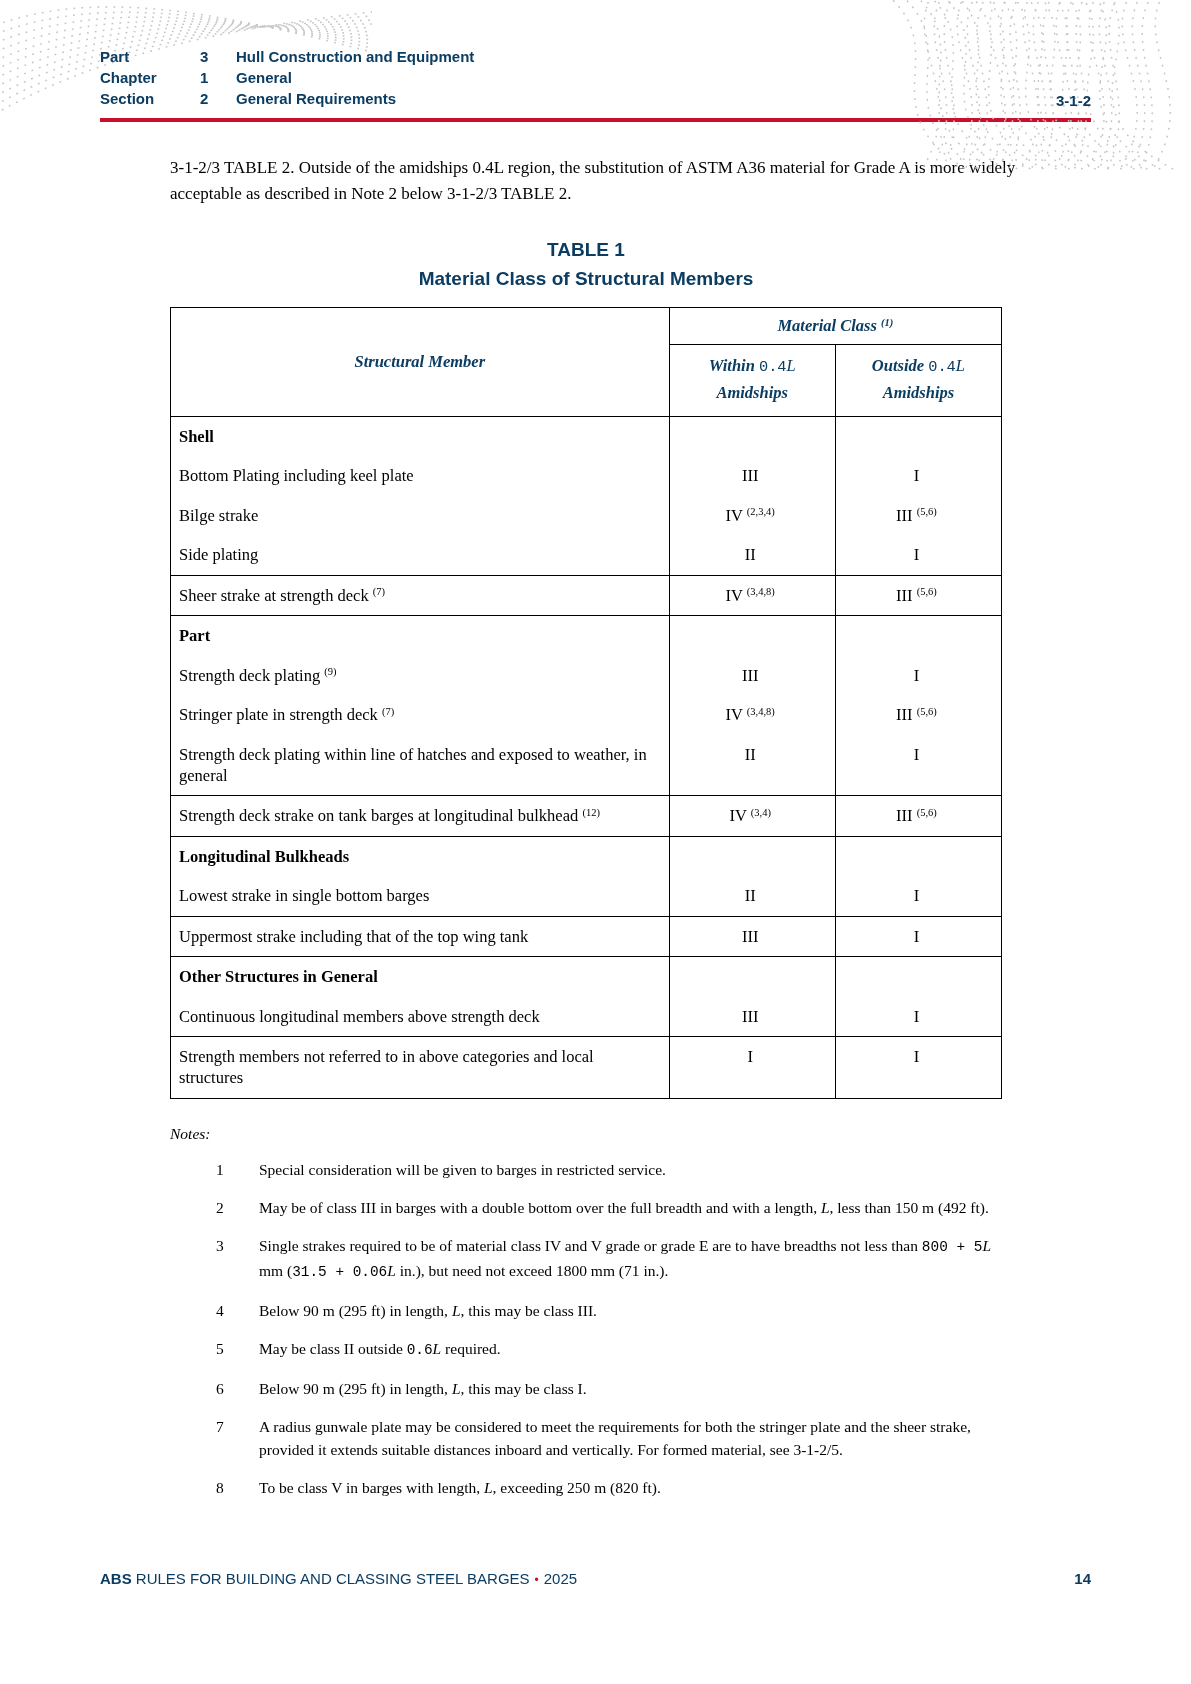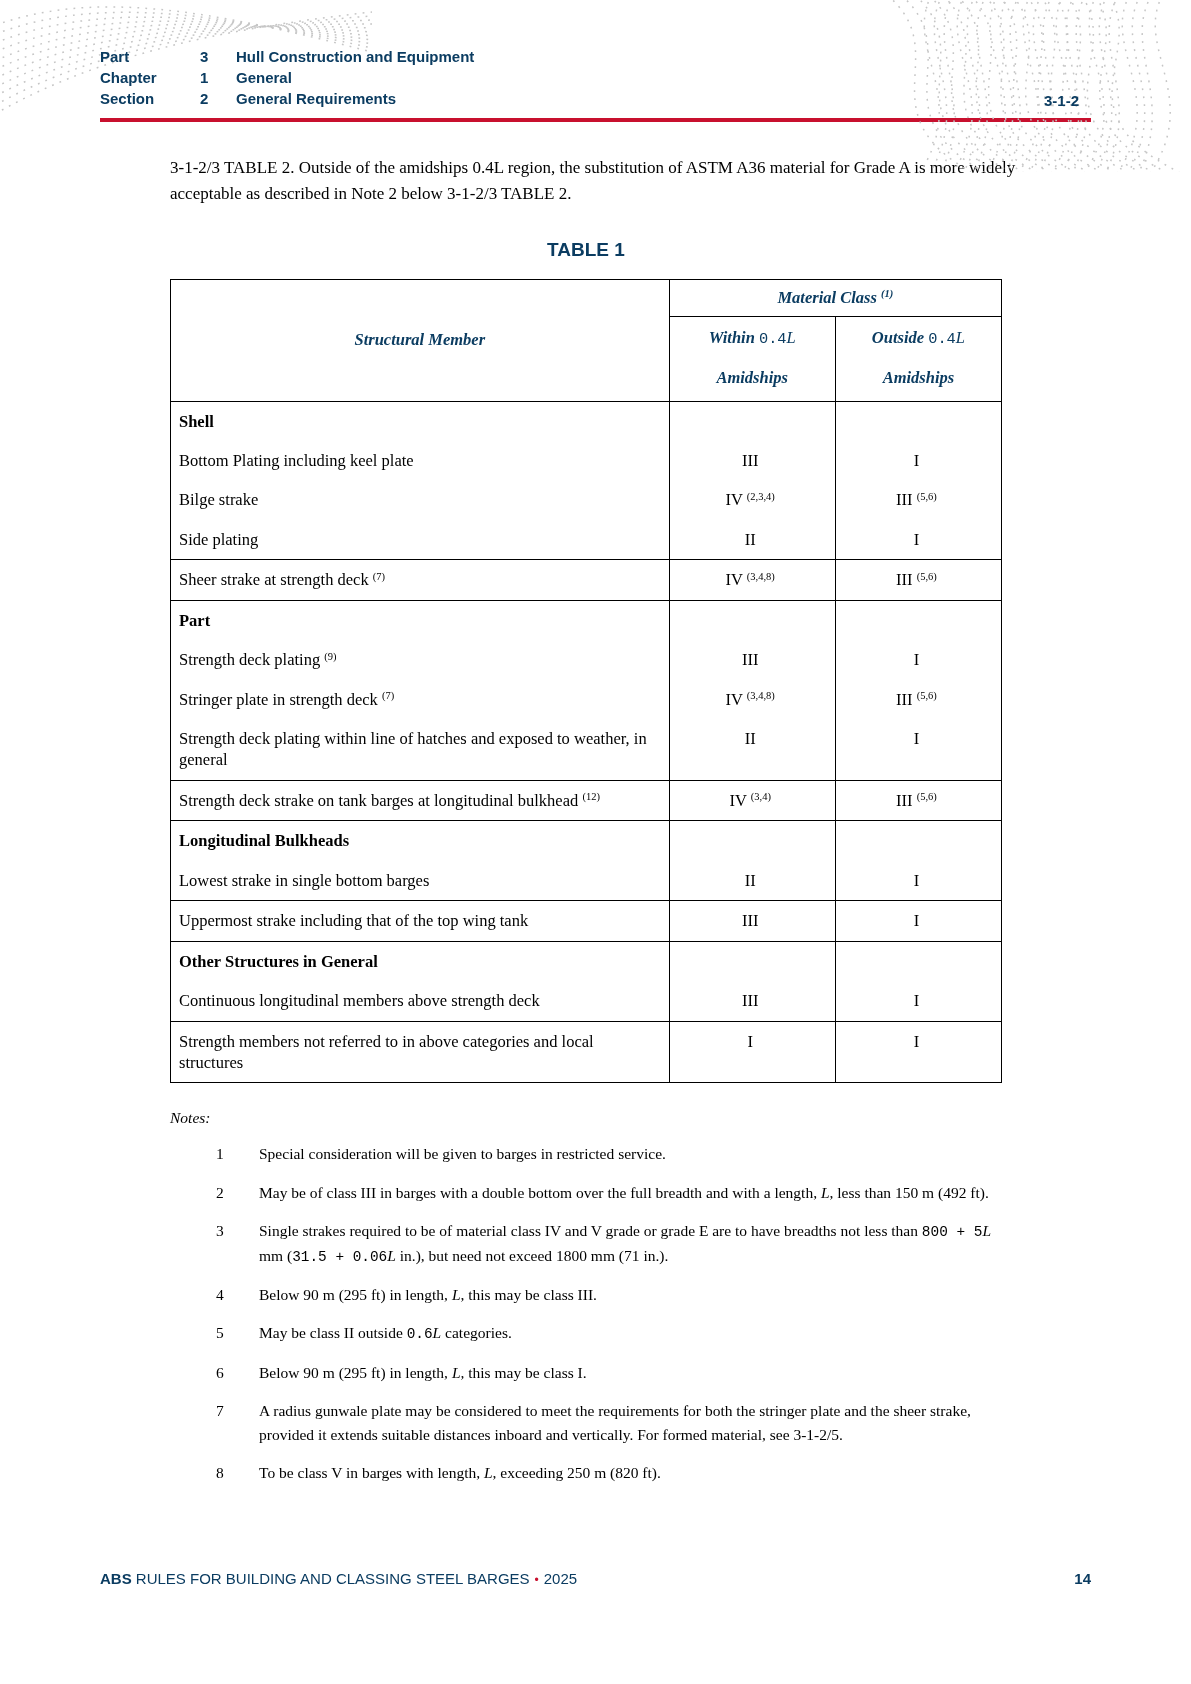--- a/index.html
+++ b/index.html
@@ -16,41 +16,41 @@
   
   .wave{position:absolute;top:0;}
   .wave path{fill:none;stroke:var(--dots);stroke-width:1.5;stroke-dasharray:1.8 6.2;}
   #wave-left{left:0;}
   #wave-right{right:0;}
 
   
   .doc-header{position:relative;margin:46px 100px 0;color:var(--navy);
               font-family:"Liberation Sans",sans-serif;font-weight:bold;font-size:15px;}
   .hrow{display:grid;grid-template-columns:100px 36px 1fr;line-height:21px;}
-  .hcode{position:absolute;right:12px;bottom:0;}
+  .hcode{position:absolute;right:0;bottom:0;}
   .header-rule{height:4px;background:var(--red);margin:9px 100px 0;}
 
   
   .content{margin:0 100px 0 170px;}
   .intro{margin-top:33px;width:848px;font-size:17px;line-height:1.5;}
 
   .tbl-title{margin-top:30px;width:832px;text-align:center;color:var(--navy);
              font-family:"Liberation Sans",sans-serif;font-weight:bold;
              font-size:19px;line-height:1.5;}
 
   
   table.mat{width:832px;margin-top:14px;border-collapse:collapse;
             border:1.6px solid var(--border);font-size:16.5px;}
   table.mat col.c1{width:60%;} table.mat col.c2{width:20%;} table.mat col.c3{width:20%;}
   table.mat thead{border-bottom:1.6px solid var(--border);}
   table.mat tbody{border-top:1.6px solid var(--border);}
   table.mat th{color:var(--navy);font-style:italic;font-weight:bold;
                text-align:center;padding:8px 22px;}
   table.mat th.sub{border-top:1.6px solid var(--border);padding:11px 18px 13px;}
-  table.mat th .line2{display:block;margin-top:20px;}
+  table.mat th .line2{display:block;margin-top:7px;}
   .vline{border-left:1.6px solid var(--border);}
   table.mat td{padding:9px 12px 9px 8px;vertical-align:top;line-height:1.3;}
   td.c-val{text-align:center;padding:9px 4px;}
   td.group{font-weight:bold;}
   .sup{font-size:10.5px;position:relative;top:-5.5px;white-space:nowrap;}
   .sup.i{font-style:italic;}
   .hmath{font-weight:normal;font-style:normal;}
 
   
   .m{font-family:"Liberation Mono",monospace;font-size:0.93em;}
@@ -150,20 +150,21 @@
     <span class="hcode">3-1-2</span>
   </div>
   <div class="header-rule"></div>
 
   <div class="content">
 
     <p class="intro">3-1-2/3 TABLE 2. Outside of the amidships 0.4L region, the substitution of ASTM A36 material for Grade A is more widely acceptable as described in Note 2 below 3-1-2/3 TABLE 2.</p>
 
     <div class="tbl-title">
       <div>TABLE 1</div>
+      <div>Material Class of Structural Members</div>
     </div>
 
     <table class="mat">
       <colgroup>
           <col class="c1">
           <col class="c2">
           <col class="c3">
         </colgroup>
       <thead>
         <tr>
@@ -298,21 +299,21 @@
           <div class="note">
             <div class="note-num">3</div>
             <div class="note-text"><span class="p">Single strakes required to be of material class IV and V grade or grade E are to have breadths not less than </span><span class="m">800 + 5</span><span class="i">L</span><span class="p"> mm (</span><span class="m">31.5 + 0.06</span><span class="i">L</span><span class="p"> in.), but need not exceed 1800 mm (71 in.).</span></div>
           </div>
           <div class="note">
             <div class="note-num">4</div>
             <div class="note-text"><span class="p">Below 90 m (295 ft) in length, </span><span class="i">L</span><span class="p">, this may be class III.</span></div>
           </div>
           <div class="note">
             <div class="note-num">5</div>
-            <div class="note-text"><span class="p">May be class II outside </span><span class="m">0.6</span><span class="i">L</span><span class="p"> categories.</span></div>
+            <div class="note-text"><span class="p">May be class II outside </span><span class="m">0.6</span><span class="i">L</span><span class="p"> required.</span></div>
           </div>
           <div class="note">
             <div class="note-num">6</div>
             <div class="note-text"><span class="p">Below 90 m (295 ft) in length, </span><span class="i">L,</span><span class="p"> this may be class I.</span></div>
           </div>
           <div class="note">
             <div class="note-num">7</div>
             <div class="note-text"><span class="p">A radius gunwale plate may be considered to meet the requirements for both the stringer plate and the sheer strake, provided it extends suitable distances inboard and vertically. For formed material, see 3-1-2/5.</span></div>
           </div>
           <div class="note">

